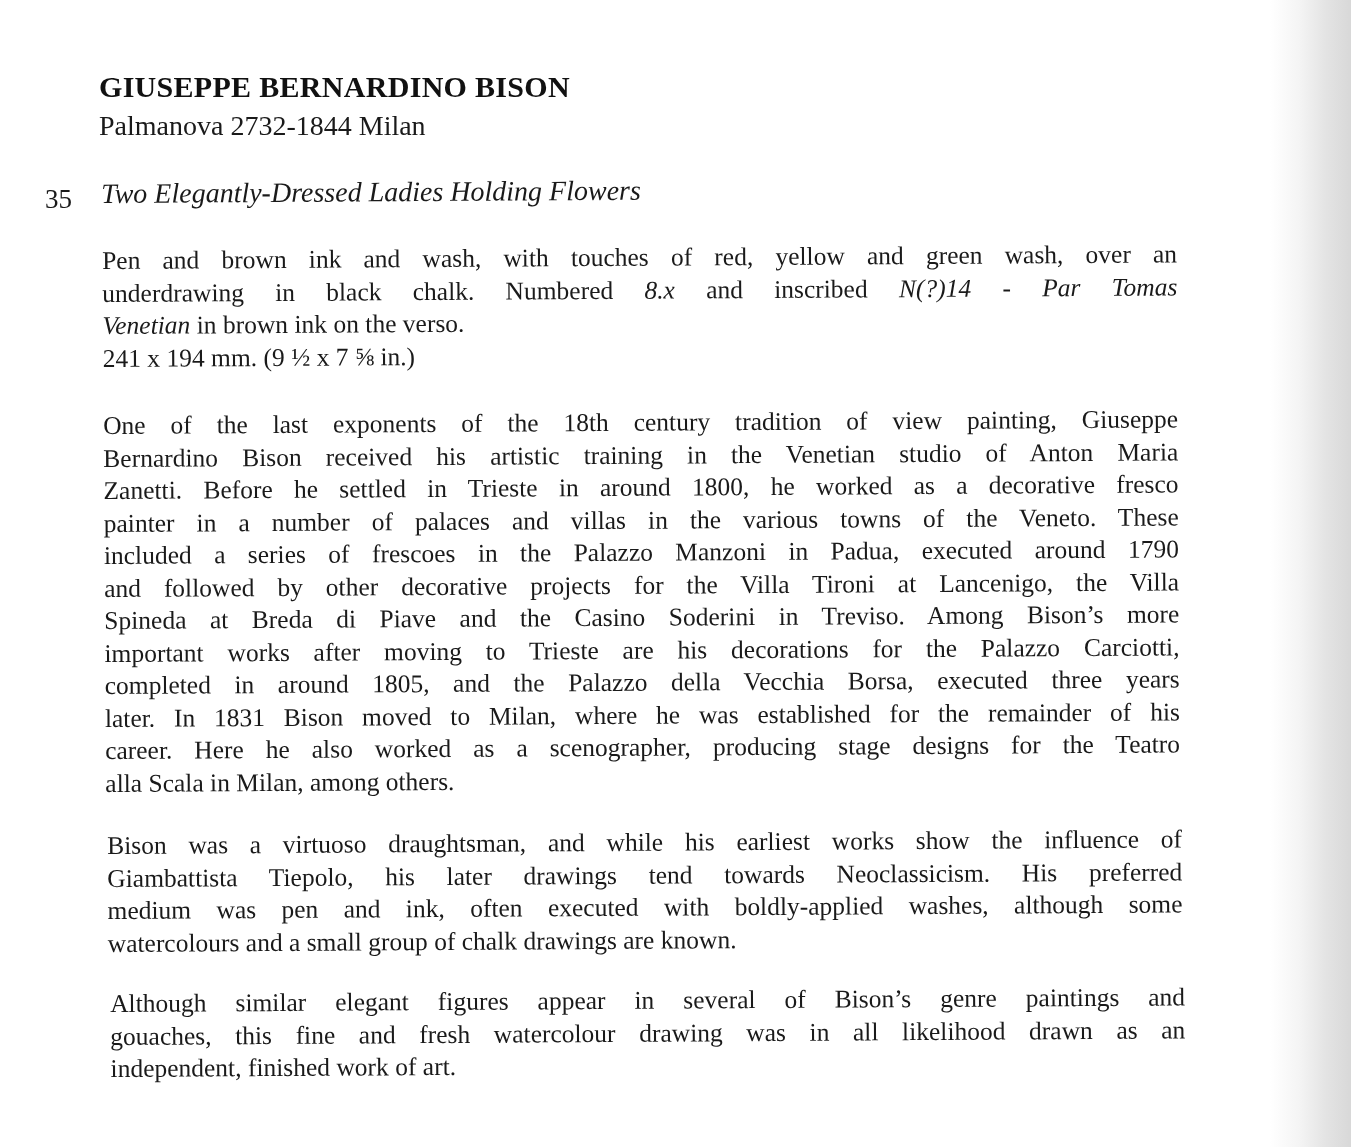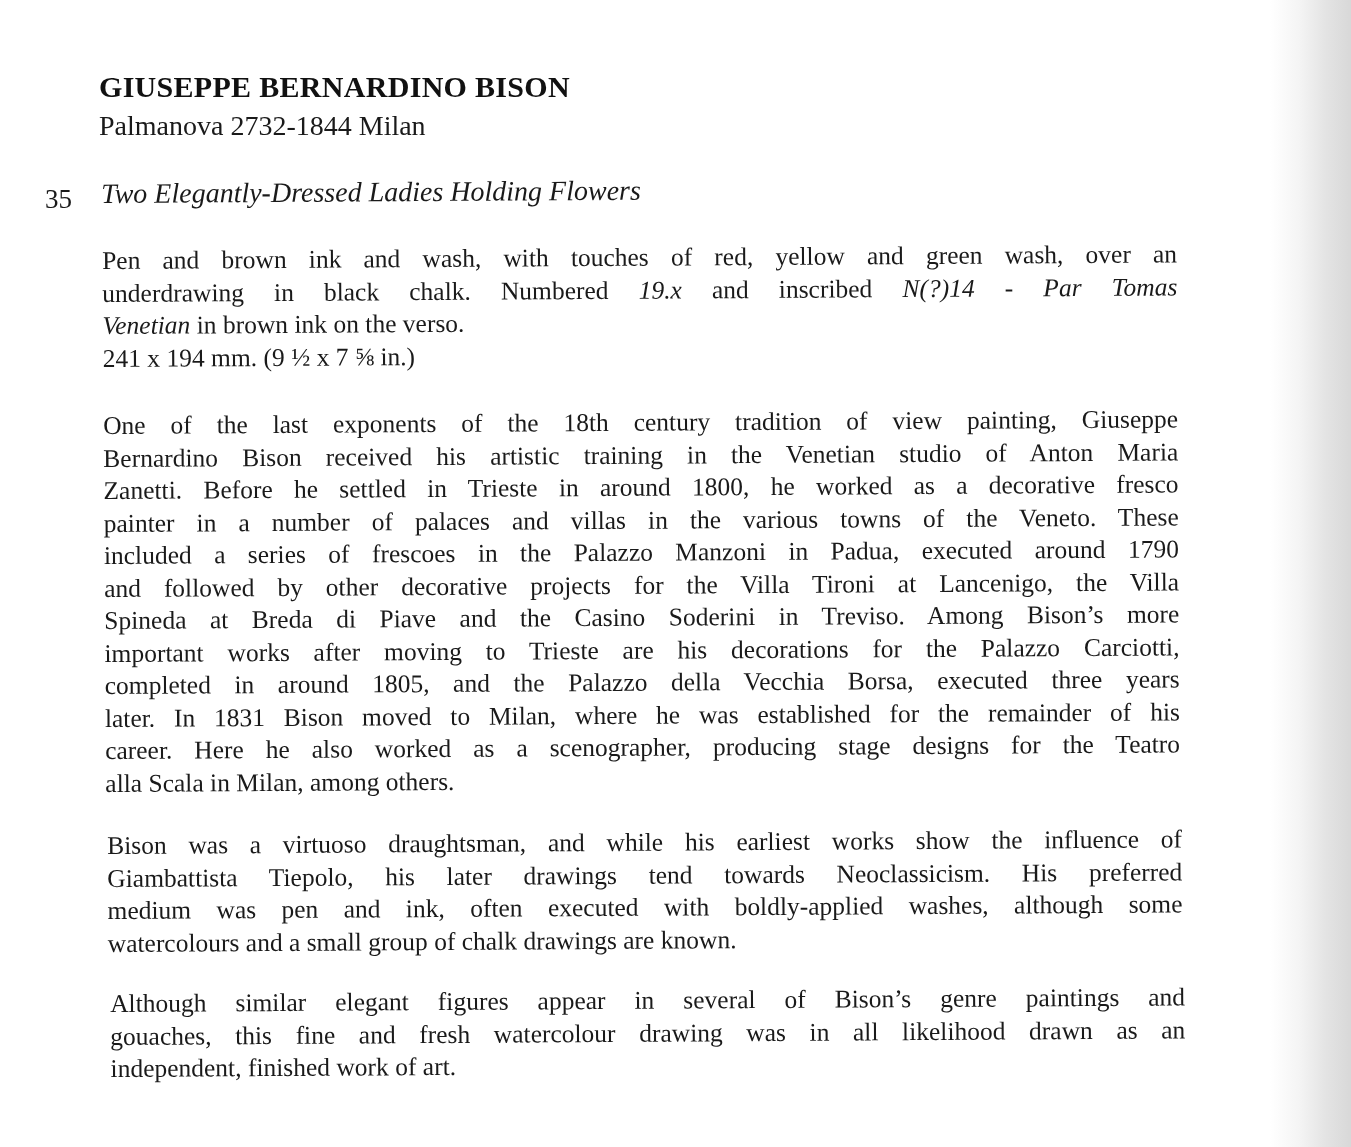--- a/index.html
+++ b/index.html
@@ -89,21 +89,21 @@
 <div class="page">
 
   <div class="artist-name">GIUSEPPE BERNARDINO BISON</div>
   <div class="artist-dates">Palmanova 2732-1844 Milan</div>
 
   <div class="catalogue-number">35</div>
   <div class="work-title">Two Elegantly-Dressed Ladies Holding Flowers</div>
 
   <div class="block desc">
     <span class="line justify">Pen and brown ink and wash, with touches of red, yellow and green wash, over an</span>
-    <span class="line justify"><span>underdrawing in black chalk. Numbered </span><em>19.x</em><span> and inscribed </span><em>N(?)14 - Par Tomas</em></span>
+    <span class="line justify"><span>underdrawing in black chalk. Numbered </span><em>8.x</em><span> and inscribed </span><em>N(?)14 - Par Tomas</em></span>
     <span class="line"><em>Venetian</em><span> in brown ink on the verso.</span></span>
     <span class="line">241 x 194 mm. (9 ½ x 7 ⅝ in.)</span>
   </div>
 
   <div class="block p1">
     <span class="line justify">One of the last exponents of the 18th century tradition of view painting, Giuseppe</span>
     <span class="line justify">Bernardino Bison received his artistic training in the Venetian studio of Anton Maria</span>
     <span class="line justify">Zanetti. Before he settled in Trieste in around 1800, he worked as a decorative fresco</span>
     <span class="line justify">painter in a number of palaces and villas in the various towns of the Veneto. These</span>
     <span class="line justify">included a series of frescoes in the Palazzo Manzoni in Padua, executed around 1790</span>

